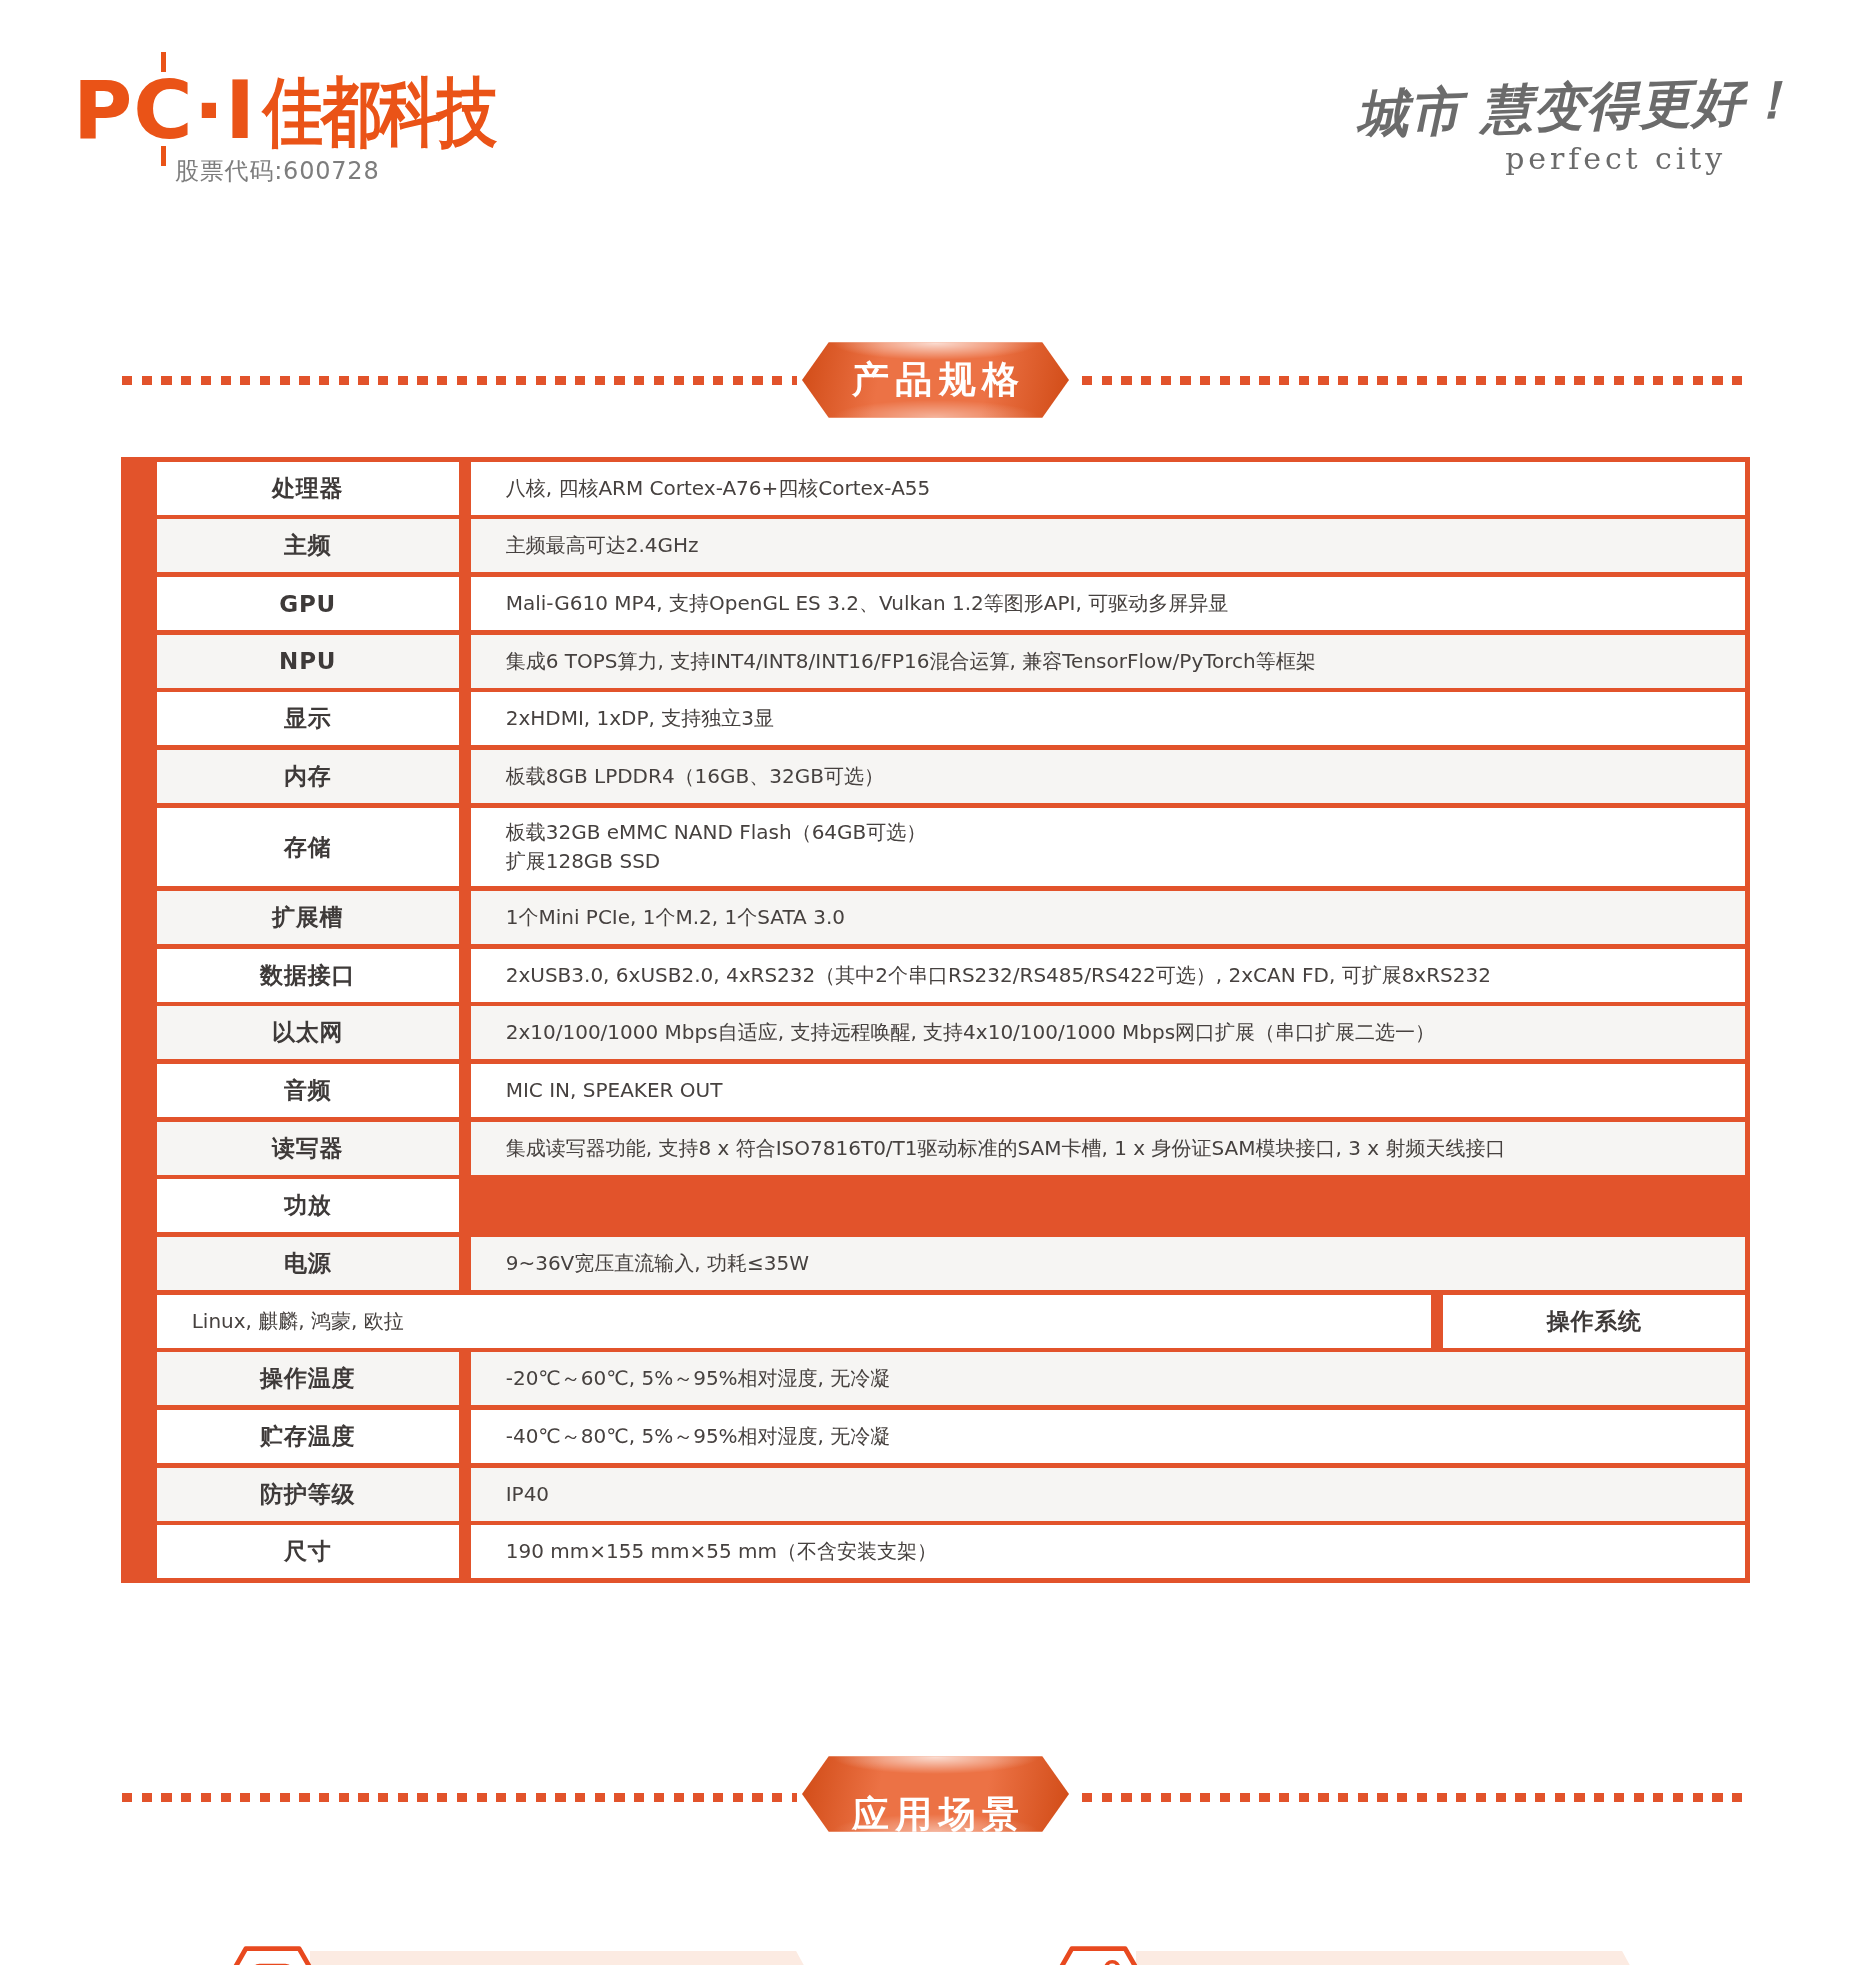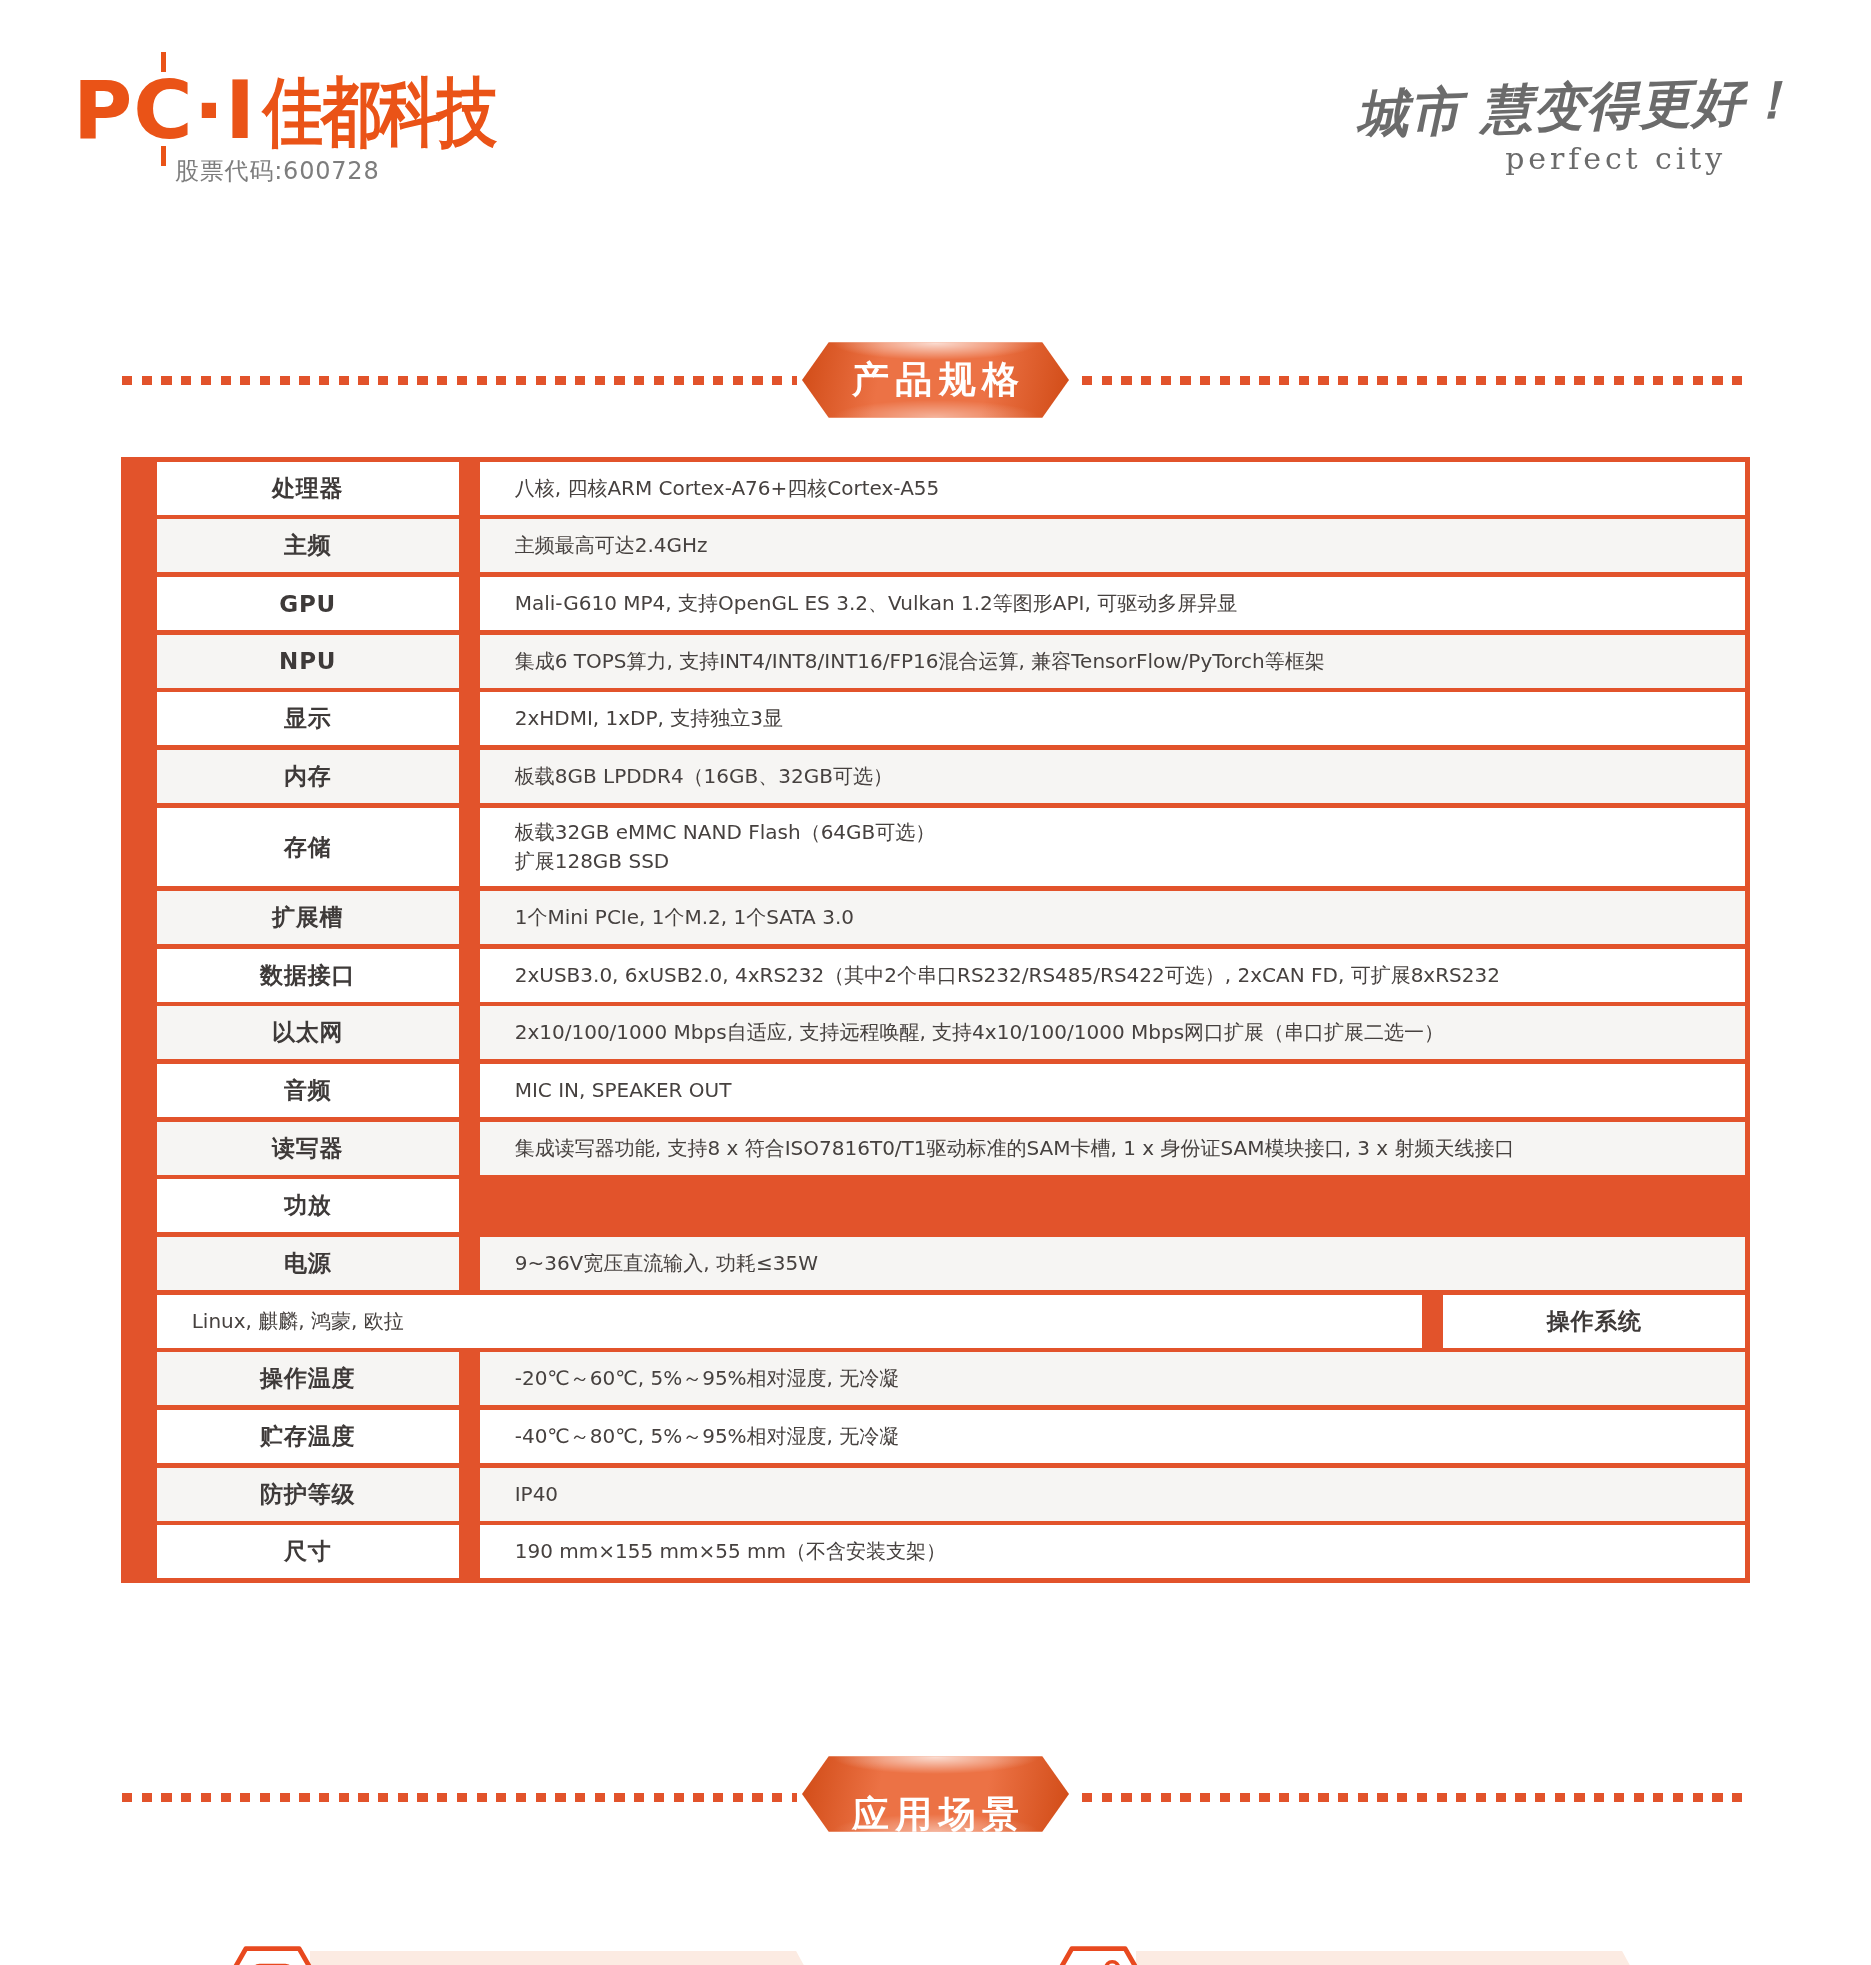--- a/index.html
+++ b/index.html
@@ -39,21 +39,21 @@
         background:
           radial-gradient(ellipse 55% 26% at 50% 10%,rgba(255,255,255,.75),rgba(255,255,255,0) 70%),
           radial-gradient(ellipse 55% 26% at 50% 90%,rgba(255,255,255,.45),rgba(255,255,255,0) 70%),
           linear-gradient(100deg,var(--accent-deep) 0%,var(--accent-bright) 30%,var(--accent-bright) 68%,var(--accent-deep) 100%);
         display:flex;align-items:center;justify-content:center;}
   .badge-text{color:#ffffff;font-size:37px;font-weight:700;letter-spacing:6.3px;text-indent:6.3px;}
 
   
   .spec-table{position:absolute;left:121px;top:457px;width:1629px;background:var(--accent);
         padding:4.7px;display:flex;flex-direction:column;gap:4.7px;}
-  .spec-row{display:flex;gap:21px;min-height:53px;padding-left:31px;}
+  .spec-row{display:flex;gap:12px;min-height:53px;padding-left:31px;}
   .spec-cell{background:#ffffff;display:flex;align-items:center;}
   .spec-label{width:302px;justify-content:center;font-size:23px;font-weight:700;color:var(--ink);
         letter-spacing:0.8px;text-align:center;}
   .spec-value{flex:1;padding:10.2px 35px;font-size:20px;color:var(--value-ink);line-height:1.45;
         white-space:pre-line;}
   .spec-row.alt .spec-cell{background:var(--row-alt);}
 
   
   .app-item{position:absolute;top:1944px;width:607px;height:99px;}
   .app-banner{position:absolute;left:93px;top:7px;width:509px;height:84px;background:var(--banner-bg);

